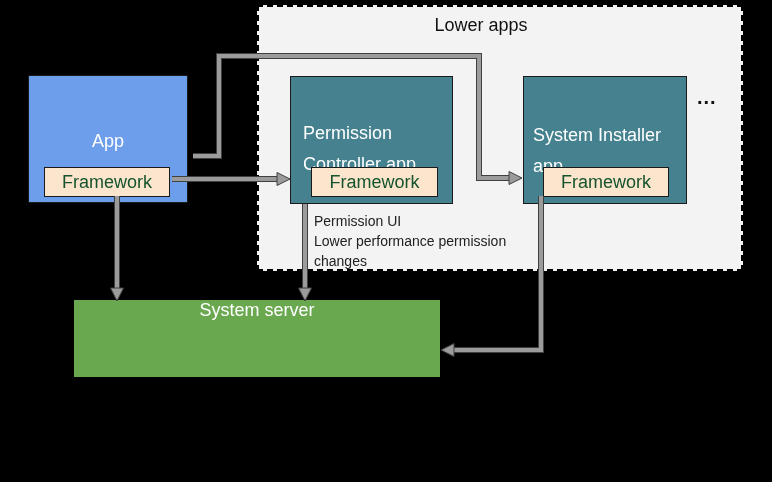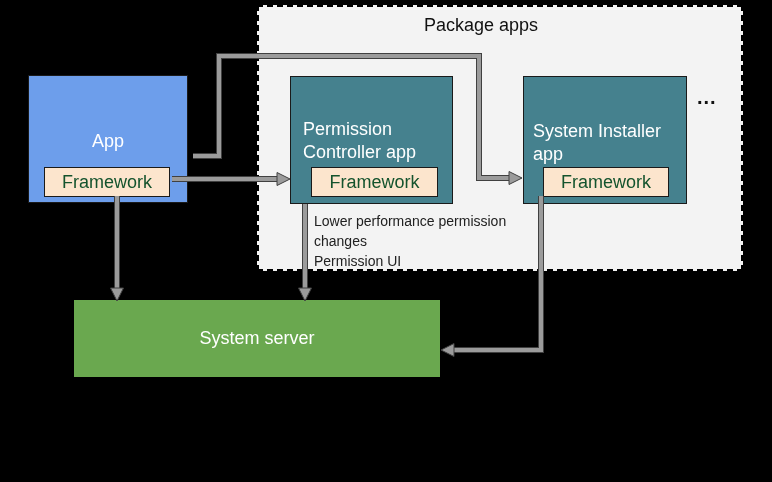--- a/index.html
+++ b/index.html
@@ -24,55 +24,55 @@
   
   .box{position:absolute;box-sizing:border-box;border:1px solid #1a1a1a;}
   .app-box{left:28px;top:75px;width:160px;height:128px;background:#6d9eeb;}
   .pc-box{left:290px;top:76px;width:163px;height:128px;background:#45818e;}
   .pi-box{left:523px;top:76px;width:164px;height:128px;background:#45818e;}
   .app-label{
     position:absolute;left:0;top:55px;width:100%;text-align:center;
     color:#fff;font-size:18px;line-height:21px;
   }
   .box-title{
-    position:absolute;color:#fff;font-size:18px;line-height:23px;
+    position:absolute;color:#fff;font-size:18px;line-height:31px;
   }
   .pc-box .box-title{left:12px;top:41px;width:145px;}
   .pi-box .box-title{left:9px;top:43px;width:150px;}
   .chip{
     position:absolute;background:#fce5cd;border:1.5px solid #1a1a1a;
     box-sizing:border-box;display:flex;align-items:center;justify-content:center;
     color:#14532d;font-size:18px;
   }
   .app-box .chip{left:15px;top:91px;width:126px;height:30px;}
   .pc-box .chip{left:20px;top:90px;width:127px;height:30px;}
   .pi-box .chip{left:19px;top:90px;width:126px;height:30px;}
   
   .server-box{
     position:absolute;left:74px;top:300px;width:366px;height:77px;
-    background:#6aa84f;display:flex;align-items:center;justify-content:center;
+    background:#6aa84f;display:flex;justify-content:center;
     color:#fff;font-size:18px;
   }
   
   .annotation{position:absolute;color:#212121;font-size:14px;line-height:20px;}
   .pc-annotation{left:314px;top:211px;width:218px;}
   .sideload-annotation{left:550px;top:215px;width:200px;}
   
   .connectors{position:absolute;left:0;top:0;width:772px;height:482px;pointer-events:none;}
   .shaft-under{fill:none;stroke:#404040;stroke-width:6;stroke-linejoin:miter;}
   .shaft-over{fill:none;stroke:#9b9b9b;stroke-width:4;stroke-linejoin:miter;}
   .head{fill:#9b9b9b;stroke:#404040;stroke-width:1;}
 </style>
 </head>
 <body>
 
 <div class="stage">
 
   <div class="container"></div>
-  <div class="container-title">Package apps</div>
+  <div class="container-title">Lower apps</div>
   <div class="ellipsis">...</div>
 
   <div class="box app-box">
     <div class="app-label">App</div>
     <div class="chip">Framework</div>
   </div>
 
   <div class="box pc-box">
     <div class="box-title">Permission Controller app</div>
     <div class="chip">Framework</div>
@@ -81,22 +81,22 @@
   <div class="box pi-box">
     <div class="box-title">System Installer app</div>
     <div class="chip">Framework</div>
   </div>
 
   <div class="server-box">
     <div>System server</div>
   </div>
 
   <div class="annotation pc-annotation">
+    <div>Permission UI</div>
     <div>Lower performance permission changes</div>
-    <div>Permission UI</div>
   </div>
 
   <svg class="connectors" viewBox="0 0 772 482" xmlns="http://www.w3.org/2000/svg">
 
     <g>
       <path class="shaft-under" d="M193,156 H219 V56 H479 V178 H511"></path>
       <path class="shaft-over" d="M193,156 H219 V56 H479 V178 H511"></path>
       <polygon class="head" points="522,178 509,171.5 509,184.5"></polygon>
     </g>
 

